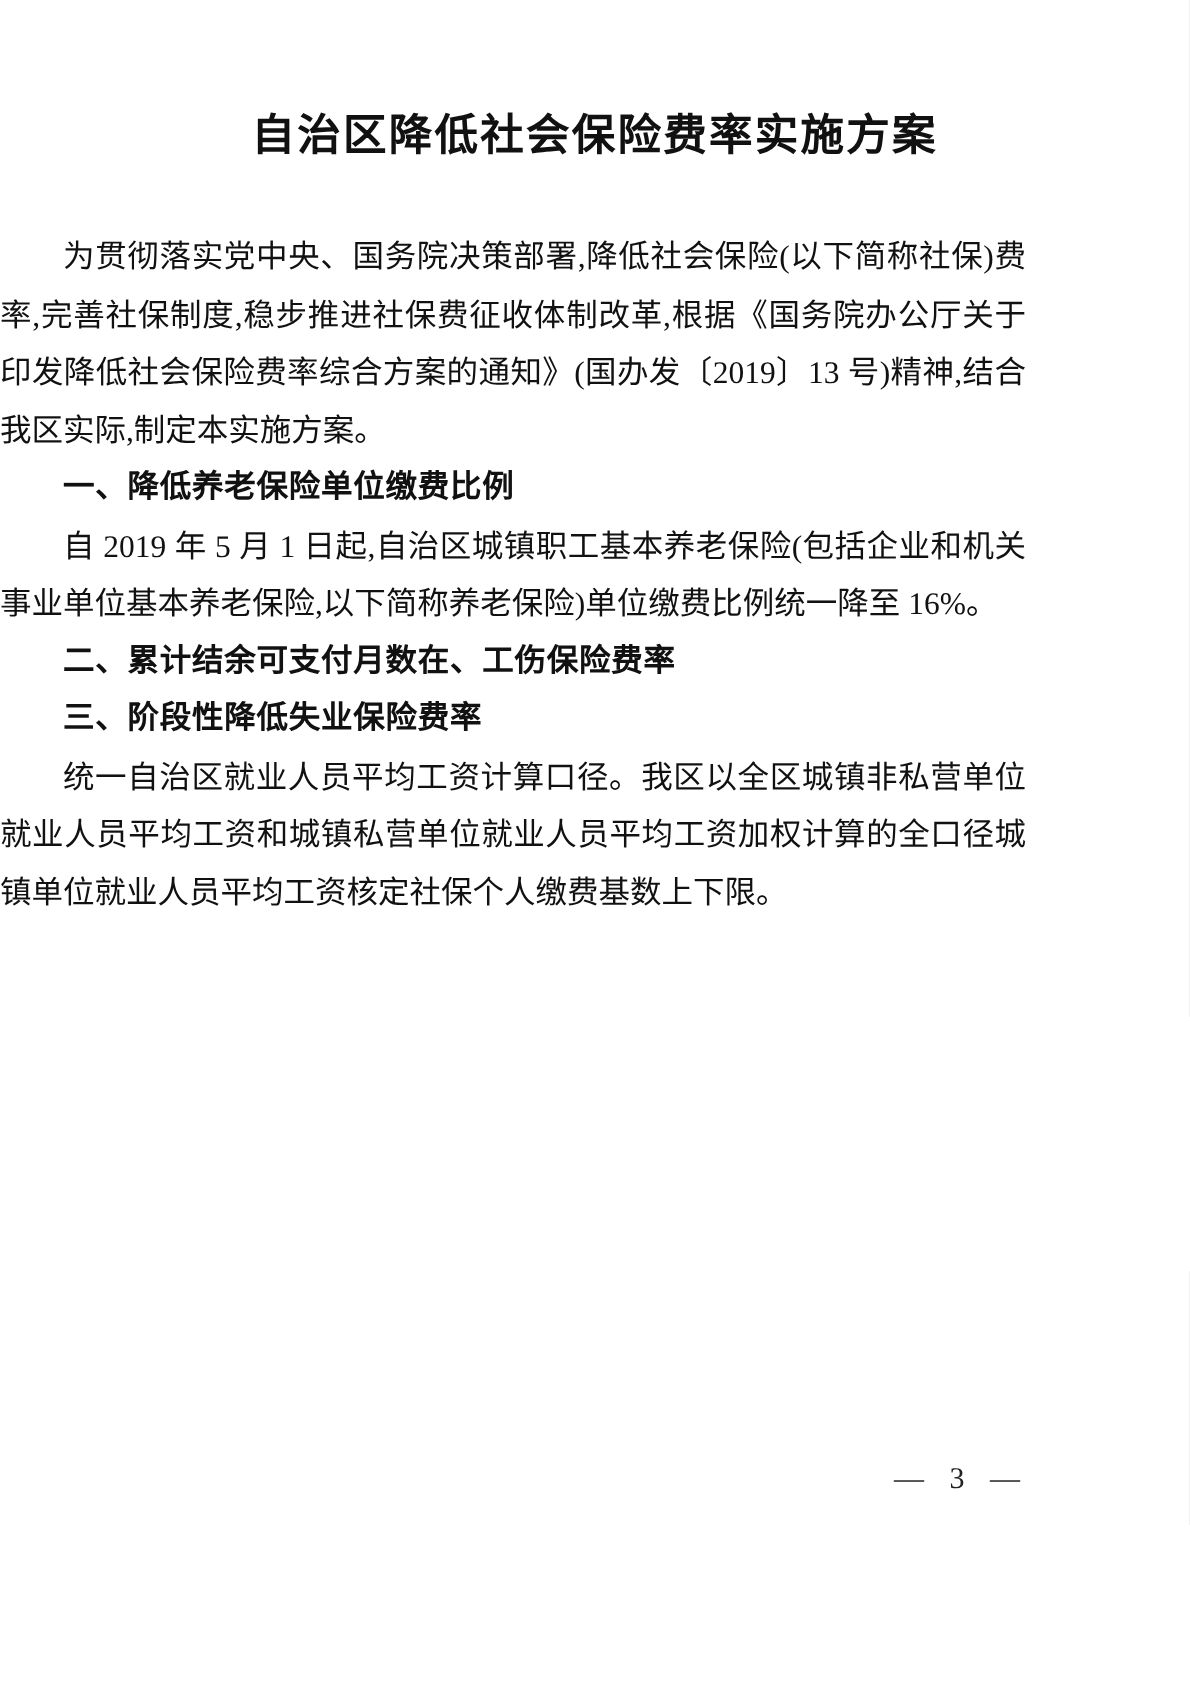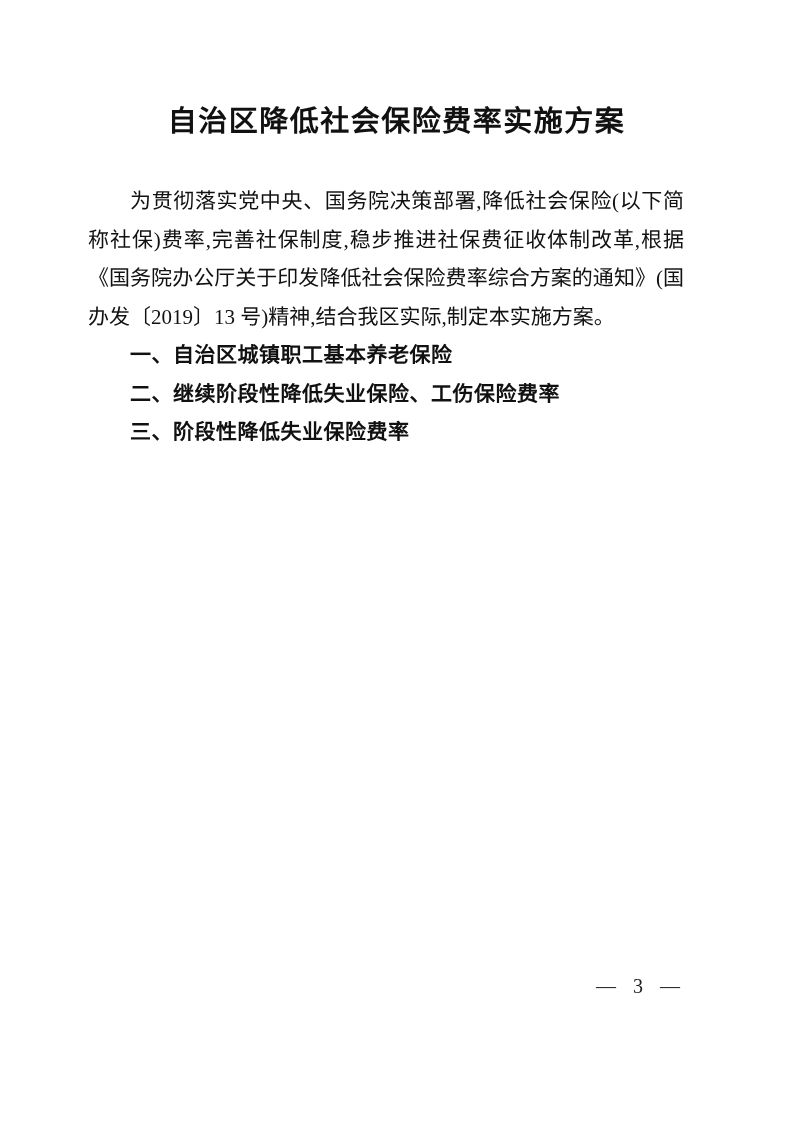--- a/index.html
+++ b/index.html
@@ -13,31 +13,30 @@
     height: 1122px;
     margin: 0 auto;
     background: #ffffff;
     color: #111111;
     font-family: "Liberation Serif", "DejaVu Serif", serif;
     overflow: hidden;
     box-sizing: border-box;
   }
   .doc-title {
     margin: 0;
-    padding-top: 100px;
+    padding-top: 70px;
     text-align: center;
     font-size: 29px;
     line-height: 42px;
     font-weight: bold;
     letter-spacing: 1.5px;
     font-family: "Liberation Serif", "DejaVu Serif", serif;
   }
   .doc-content {
     margin-top: 40px;
-    padding-left: 88px;
     padding-right: 109px; 
   }
   .doc-content p {
     margin: 0;
     font-size: 21px;
     line-height: 38.5px;
     text-align: justify;
     text-justify: inter-character;
     text-indent: 42px; 
     word-break: normal;
@@ -59,19 +58,21 @@
   }
 </style>
 </head>
 <body>
 
 <div class="page">
   <h1 class="doc-title">自治区降低社会保险费率实施方案</h1>
 
   <div class="doc-content" id="doc-content">
       <p class="body">为贯彻落实党中央、国务院决策部署,降低社会保险(以下简称社保)费率,完善社保制度,稳步推进社保费征收体制改革,根据《国务院办公厅关于印发降低社会保险费率综合方案的通知》(国办发〔2019〕13 号)精神,结合我区实际,制定本实施方案。</p>
-      <p class="heading">一、自治区城镇职工基本养老保险</p>
-      <p class="heading">二、继续阶段性降低失业保险、工伤保险费率</p>
+      <p class="heading">一、降低养老保险单位缴费比例</p>
+      <p class="body">自 2019 年 5 月 1 日起,自治区城镇职工基本养老保险(包括企业和机关事业单位基本养老保险,以下简称养老保险)单位缴费比例统一降至 16%。</p>
+      <p class="heading">二、累计结余可支付月数在、工伤保险费率</p>
       <p class="heading">三、阶段性降低失业保险费率</p>
+      <p class="body">统一自治区就业人员平均工资计算口径。我区以全区城镇非私营单位就业人员平均工资和城镇私营单位就业人员平均工资加权计算的全口径城镇单位就业人员平均工资核定社保个人缴费基数上下限。</p>
     </div>
 
   <div class="page-number">— 3 —</div>
 </div>
 
 </body></html>

